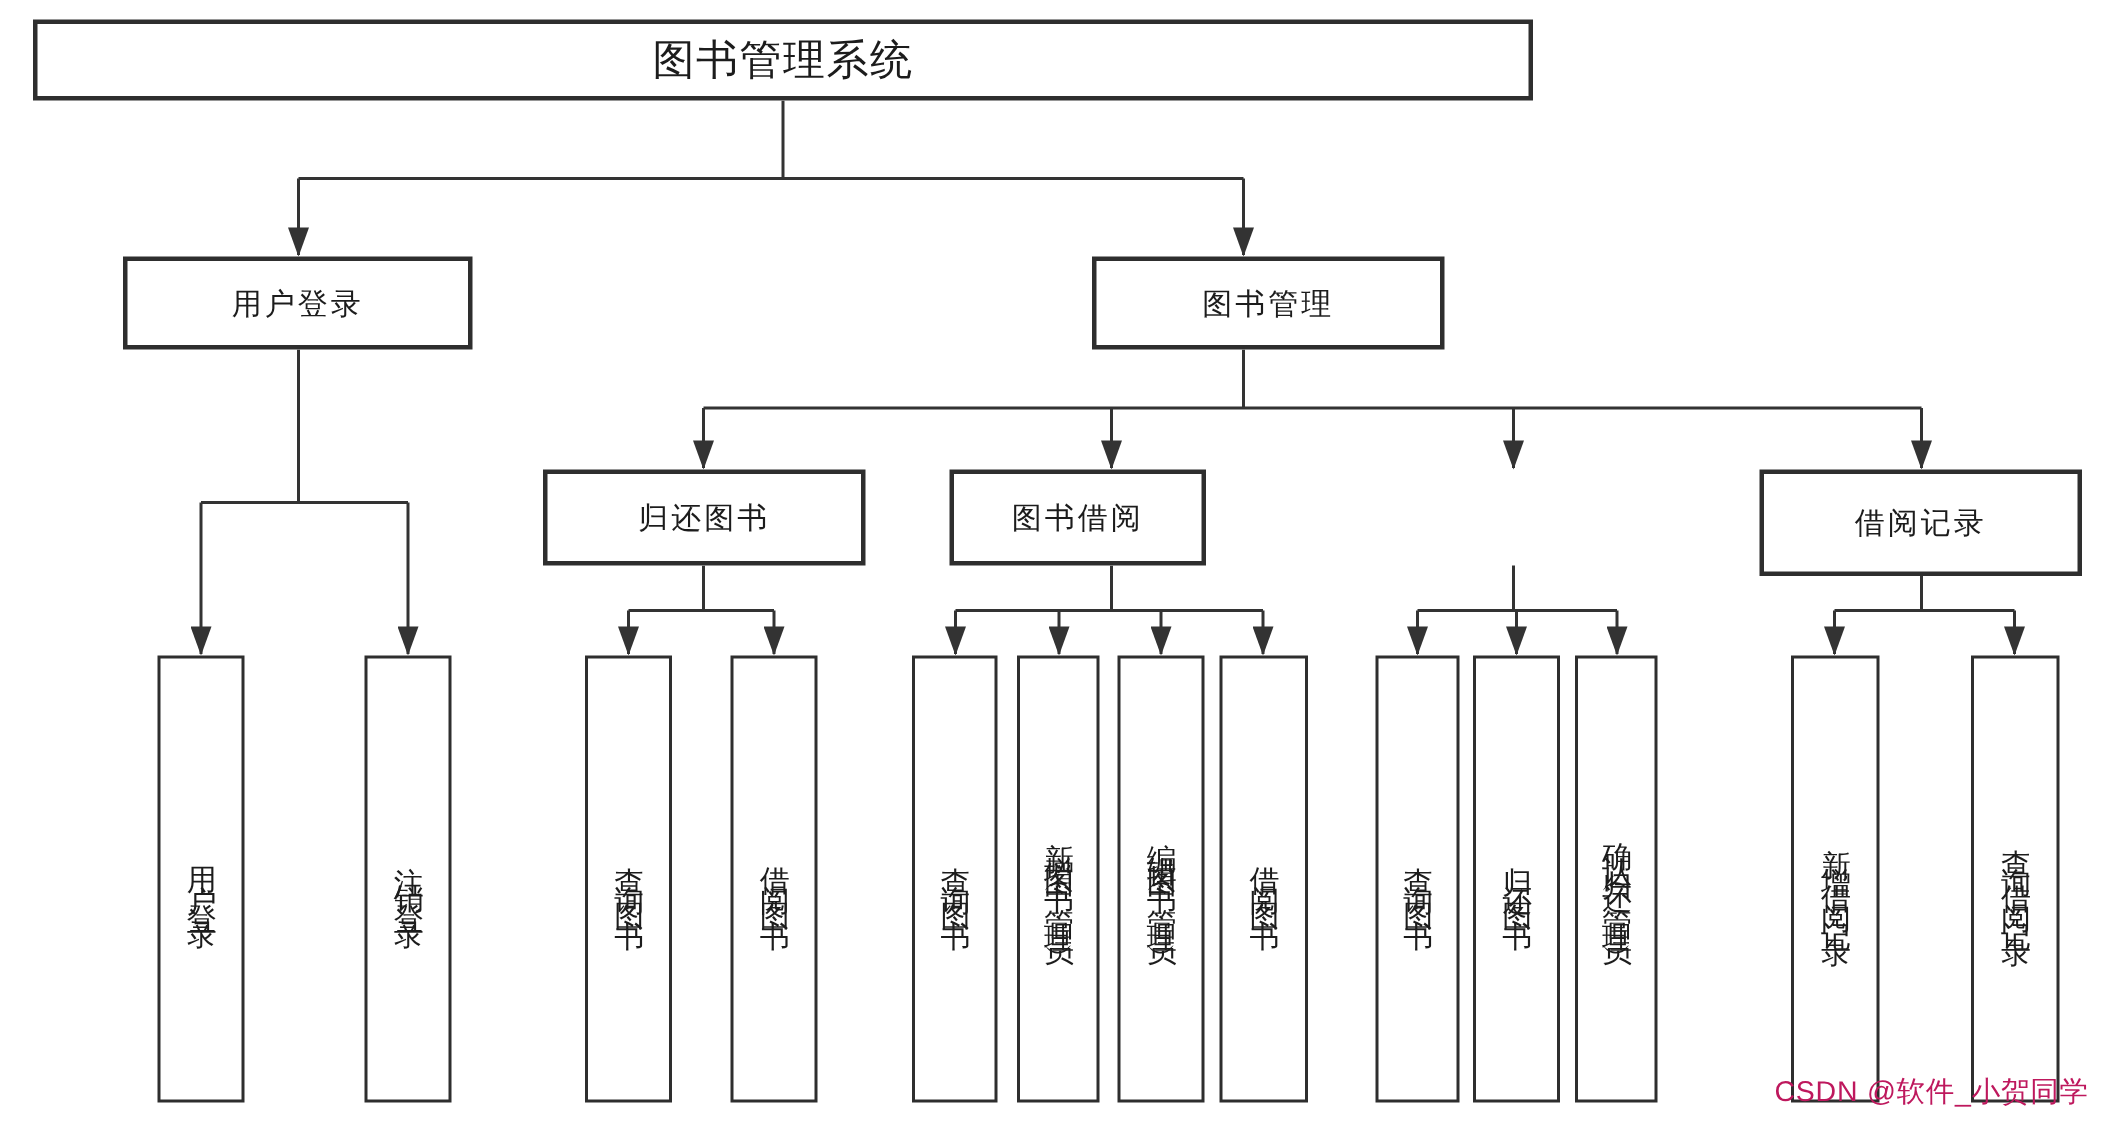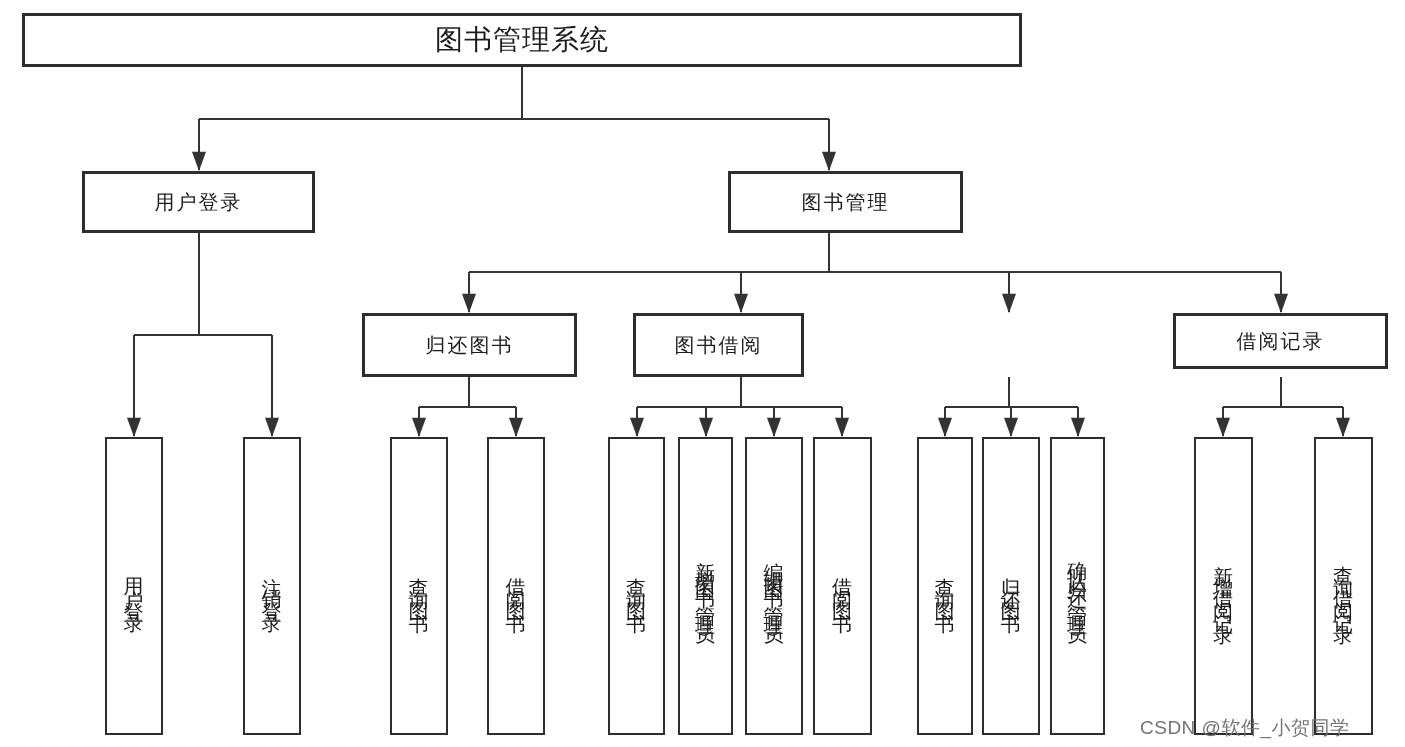--- a/index.html
+++ b/index.html
@@ -27,23 +27,23 @@
   .vlabel{
     writing-mode:vertical-rl;
     text-orientation:mixed;
     font-size:20px;
     letter-spacing:12px;
     line-height:1;
     white-space:nowrap;
   }
   .watermark{
     position:absolute;
-    left:1140px;top:715px;
+    left:1183px;top:715px;
     font-size:19px;
-    color:#737373;
+    color:#be185d;
     letter-spacing:0.5px;
     white-space:nowrap;
     font-family:"Liberation Sans", sans-serif;
   }
 </style>
 </head>
 <body>
 
 <div class="canvas">
 
@@ -107,21 +107,21 @@
   <div class="box" style="left:728px;top:171px;width:235px;height:62px">
     <span class="hlabel">图书管理</span>
   </div>
 
   <div class="box" style="left:362px;top:313px;width:215px;height:64px">
     <span class="hlabel">归还图书</span>
   </div>
   <div class="box" style="left:633px;top:313px;width:171px;height:64px">
     <span class="hlabel">图书借阅</span>
   </div>
-  <div class="box" style="left:1173px;top:313px;width:215px;height:56px">
+  <div class="box" style="left:1173px;top:313px;width:215px;height:71px">
     <span class="hlabel">借阅记录</span>
   </div>
 
   <div class="box leaf" style="left:105px;top:437px;width:58px;height:298px">
     <span class="vlabel">用户登录</span>
   </div>
   <div class="box leaf" style="left:243px;top:437px;width:58px;height:298px">
     <span class="vlabel">注销登录</span>
   </div>
 

